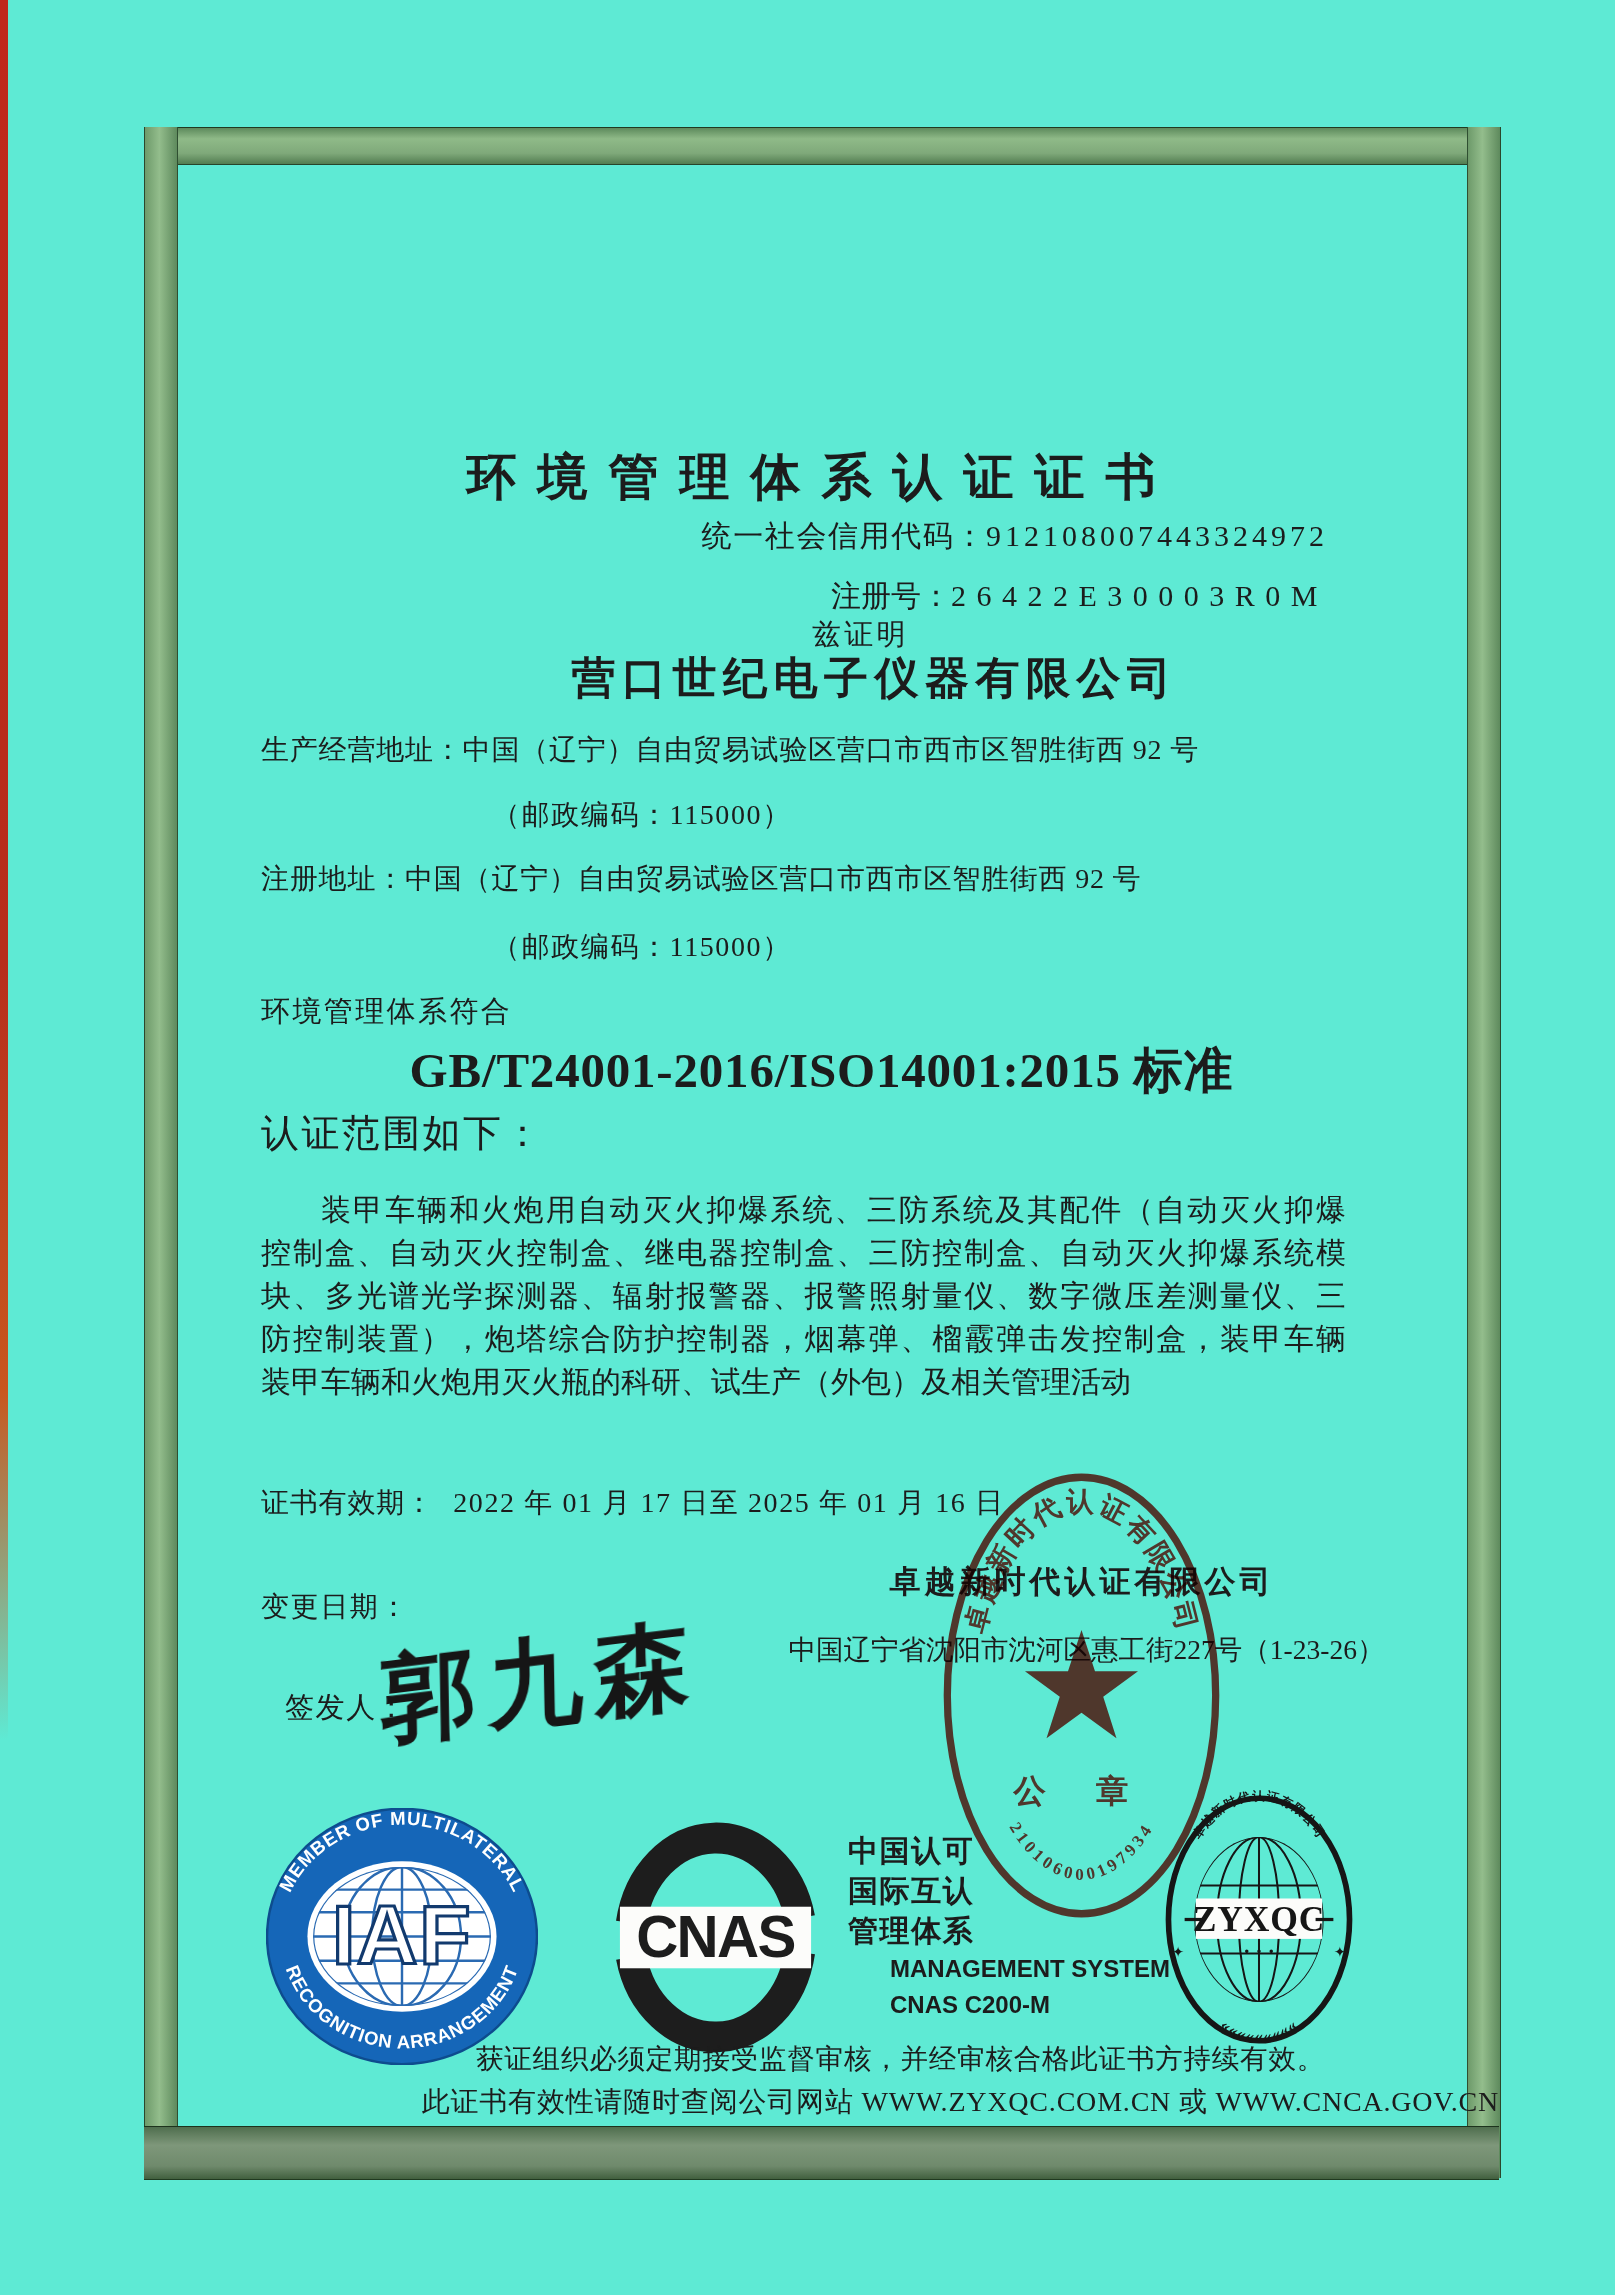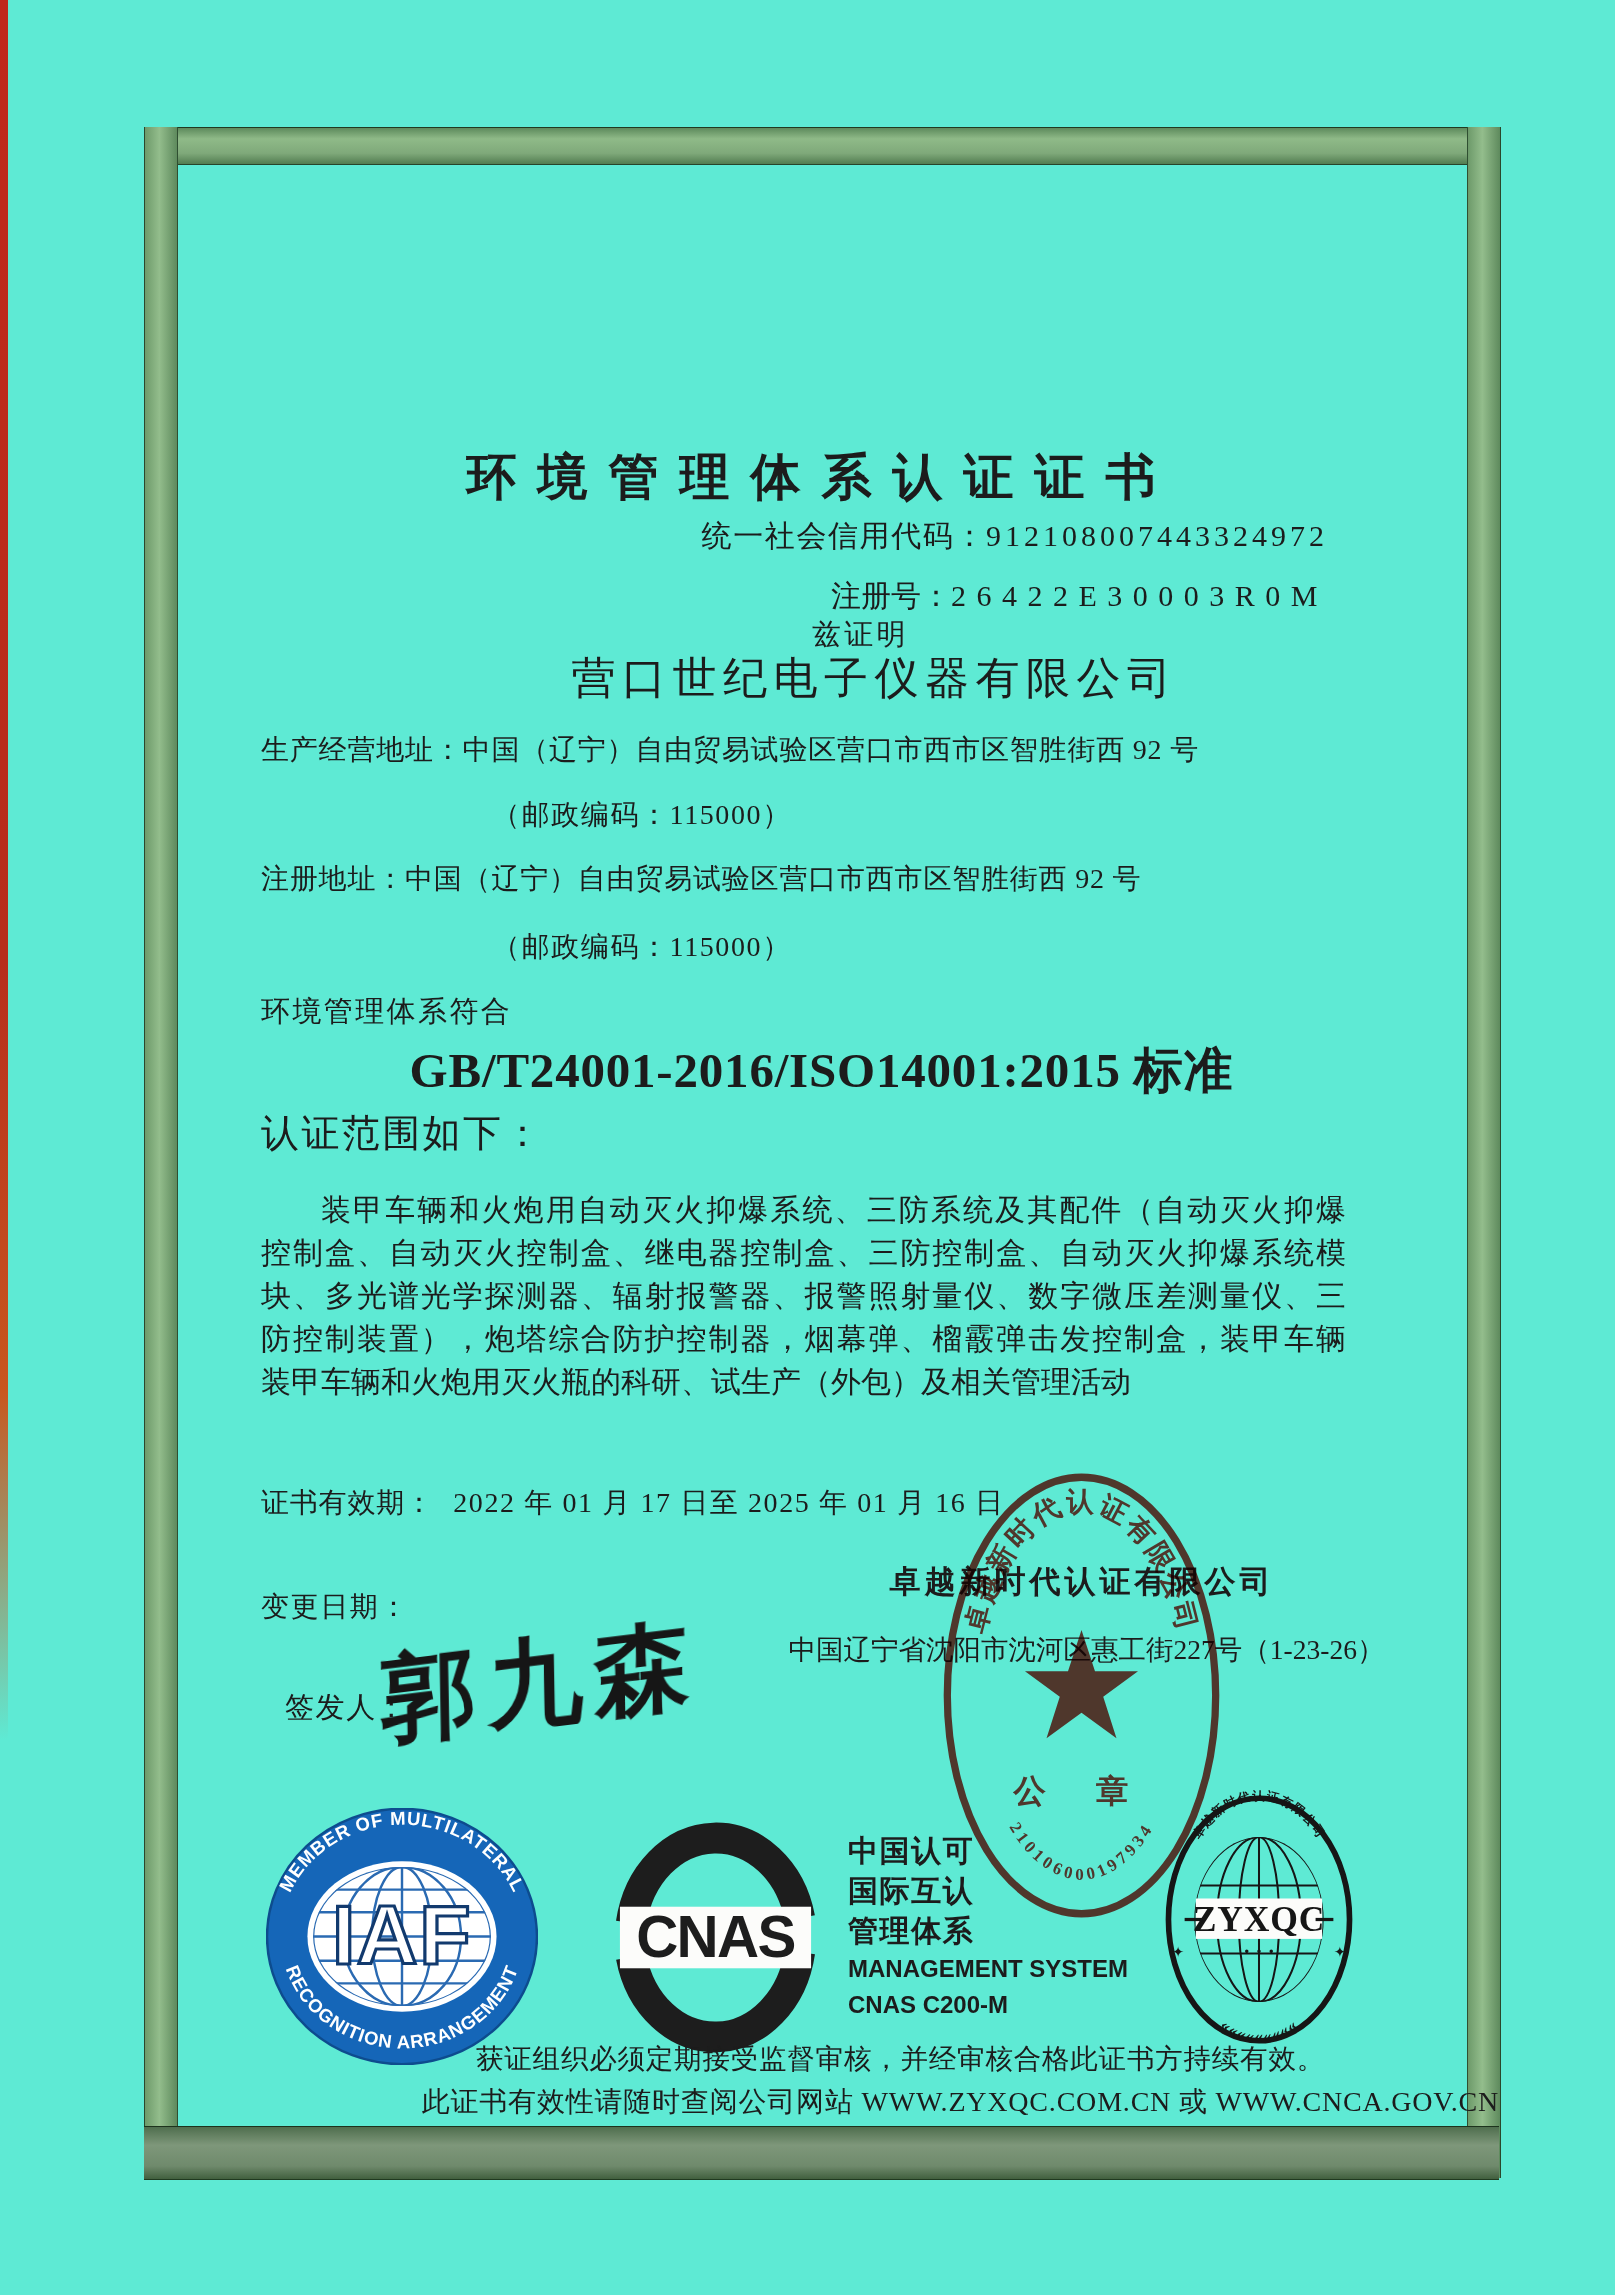--- a/index.html
+++ b/index.html
@@ -35,21 +35,21 @@
     position:absolute;left:144px;top:444px;width:1355px;
     text-align:center;font-size:50px;font-weight:bold;letter-spacing:21px;
   }
   .code-line{position:absolute;right:288px;top:516px;font-size:30px;letter-spacing:1.6px;white-space:nowrap;}
   .code-line .num{letter-spacing:4px;}
   .reg-line{position:absolute;right:288px;top:576px;font-size:30px;white-space:nowrap;}
   .reg-line .num{letter-spacing:10.5px;}
   .certify{position:absolute;left:812px;top:615px;font-size:29px;letter-spacing:3.2px;}
   .company{
     position:absolute;left:144px;top:649px;width:1461px;text-align:center;
-    font-size:44px;font-weight:normal;letter-spacing:6.5px;
+    font-size:44px;font-weight:bold;letter-spacing:6.5px;
   }
   .addr{position:absolute;left:261px;font-size:28px;white-space:nowrap;letter-spacing:0.8px;}
   .postcode{position:absolute;left:492px;font-size:28px;letter-spacing:1.6px;}
   .conform{position:absolute;left:261px;top:992px;font-size:29px;letter-spacing:2.4px;}
   .standard{
     position:absolute;left:144px;top:1038px;width:1355px;text-align:center;
     font-size:49px;font-weight:bold;letter-spacing:0.8px;
   }
   .scope-head{position:absolute;left:261px;top:1108px;font-size:38px;letter-spacing:2.4px;text-align:right;}
   .scope{position:absolute;left:261px;top:1188px;width:1085px;font-size:30px;line-height:43px;}
@@ -73,21 +73,21 @@
   .certifier-addr{
     position:absolute;left:771px;top:1632px;width:631px;text-align:center;
     font-size:27.5px;white-space:nowrap;
   }
   .stamp{position:absolute;left:936px;top:1469px;opacity:0.9;mix-blend-mode:multiply;}
   .zyxqc{position:absolute;left:1162px;top:1790px;}
   .iaf{position:absolute;left:266px;top:1808px;}
   .cnas{position:absolute;left:602px;top:1816px;}
   .accr{position:absolute;left:848px;top:1831px;font-family:"Liberation Sans","DejaVu Sans",sans-serif;}
   .accr .zh{font-size:30px;font-weight:bold;line-height:40px;letter-spacing:1.6px;}
-  .accr .en{font-size:24px;font-weight:bold;line-height:36px;}
+  .accr .en{font-size:24px;font-weight:bold;line-height:36px;margin-left:42px;}
   .footer1{position:absolute;left:144px;top:2041px;width:1513px;text-align:center;font-size:27.5px;letter-spacing:0.8px;}
   .footer2{position:absolute;left:144px;top:2083px;width:1355px;text-align:right;font-size:28px;letter-spacing:0.8px;}
   svg text{font-family:"Liberation Serif","DejaVu Serif",serif;}
   svg .sans{font-family:"Liberation Sans","DejaVu Sans",sans-serif;}
 </style>
 </head>
 <body>
 
 <div class="page">
 

